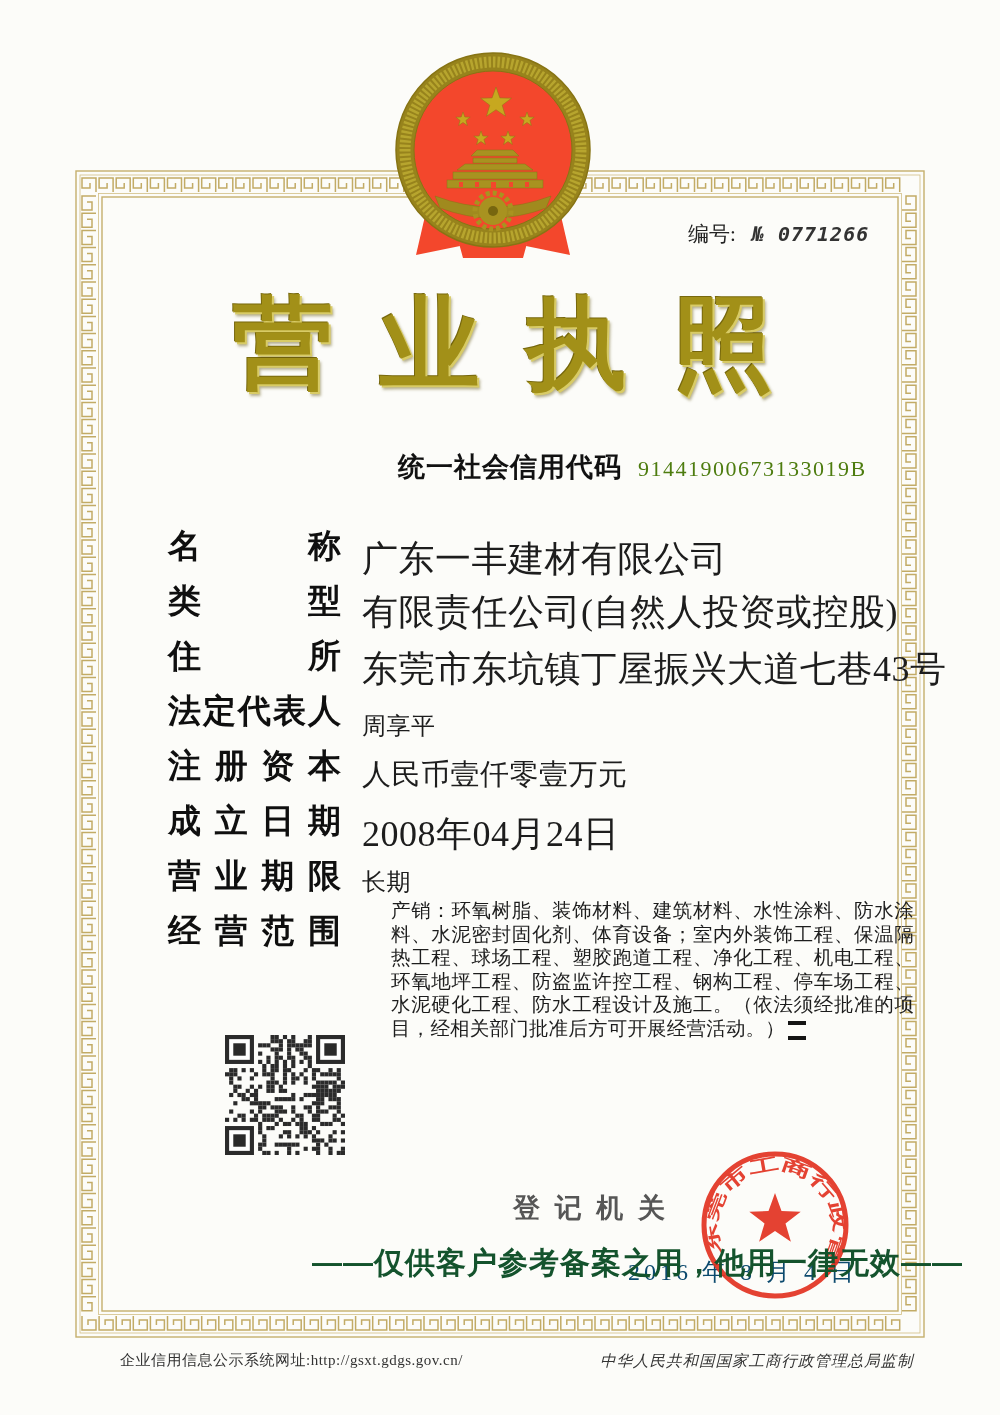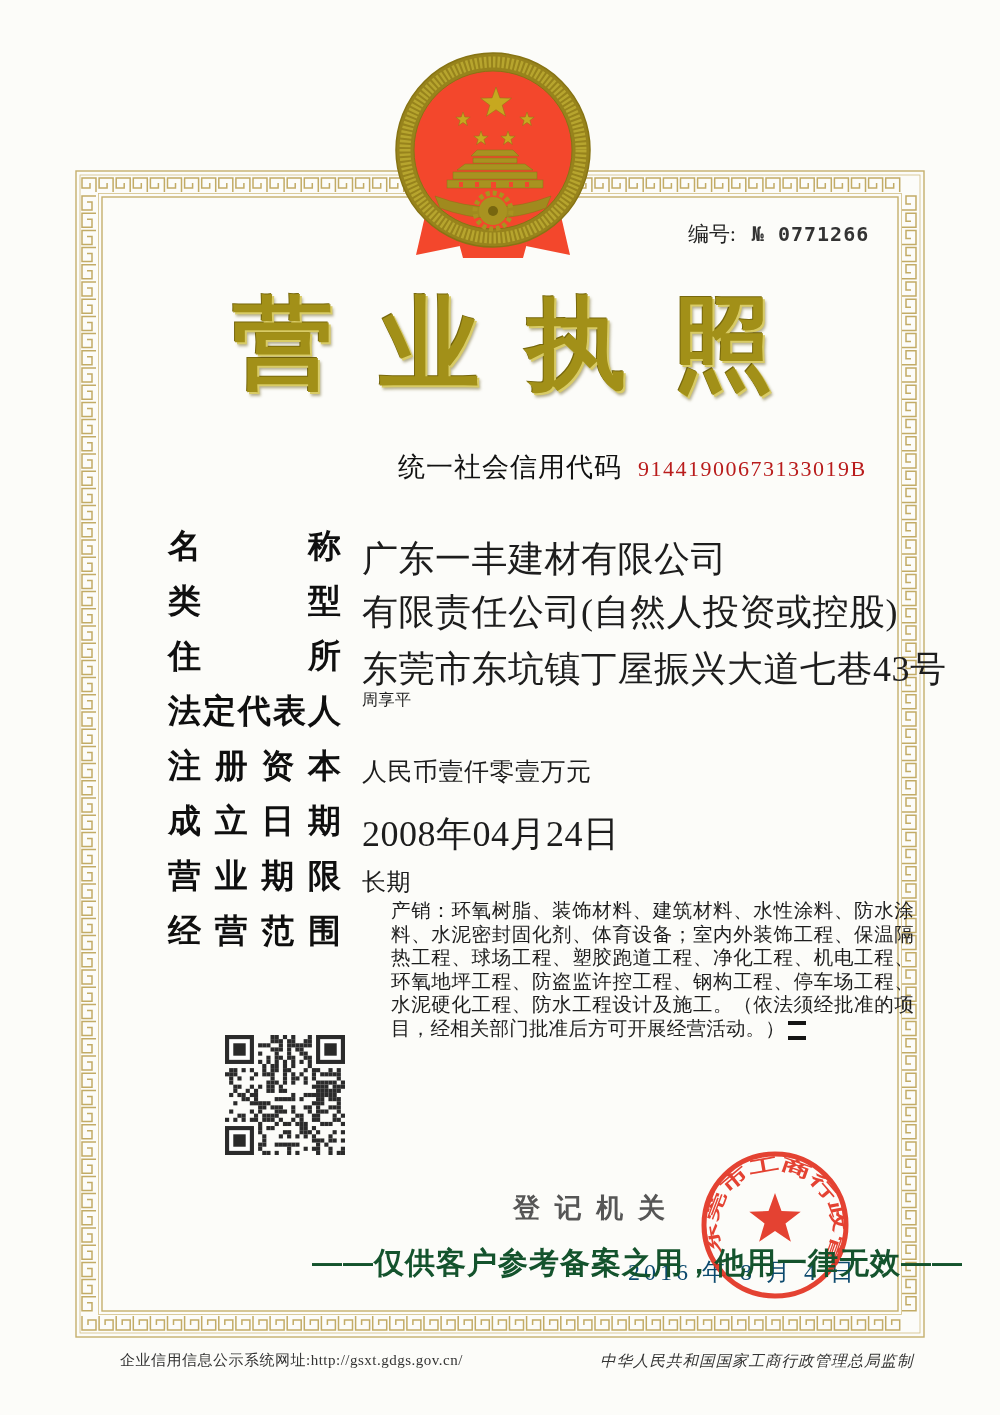--- a/index.html
+++ b/index.html
@@ -10,34 +10,34 @@
     color:#1c1c1c;
   }
   .abs{position:absolute;}
   
   #border-svg{position:absolute;left:0;top:0;z-index:1;}
   
   #emblem{position:absolute;left:393px;top:50px;z-index:2;}
   
   .serial{left:688px;top:220px;z-index:3;display:flex;gap:16px;align-items:baseline;}
   .serial .pre{font-size:21px;color:#222;}
-  .serial .num{font-family:"DejaVu Sans Mono",monospace;font-size:20px;color:#333;font-weight:bold;letter-spacing:1px;}
+  .serial .num{font-family:"DejaVu Sans Mono",monospace;font-size:20px;color:#333;font-weight:bold;letter-spacing:1px;font-style:italic;}
   
   .title{
     left:233px;top:288px;width:540px;z-index:3;
     font-size:100px;font-weight:800;line-height:1.1;
     font-family:"Liberation Sans","DejaVu Sans",sans-serif;
     color:#a29018;
     text-shadow:2px 2px 0 #d8cb66,3px 4px 3px rgba(90,78,8,.45),-1px -1px 0 #77680d;
   }
   .spread{display:flex;justify-content:space-between;}
   
   .credit{left:398px;top:449px;z-index:3;display:flex;align-items:baseline;gap:16px;}
-  .credit .lab{font-size:27px;font-weight:normal;color:#111;letter-spacing:1px;}
-  .credit .val{font-size:22px;color:#b91c1c;letter-spacing:1.5px;}
+  .credit .lab{font-size:27px;font-weight:bold;color:#111;letter-spacing:1px;}
+  .credit .val{font-size:22px;color:#4d7c0f;letter-spacing:1.5px;}
   
   .flabel{
     position:absolute;left:168px;width:173px;z-index:3;
     font-size:33px;font-weight:bold;color:#0f0f0f;line-height:1.1;
   }
   .fvalue{
     position:absolute;left:362px;z-index:3;
     font-size:36px;color:#1d1d1d;letter-spacing:.5px;white-space:nowrap;
   }
   .scope-text{
@@ -381,29 +381,29 @@
   </div>
 <div class="fvalue" style="top:645px">东莞市东坑镇丁屋振兴大道七巷43号</div>
 
 <div class="flabel spread" style="top:693px">
     <span>法</span>
     <span>定</span>
     <span>代</span>
     <span>表</span>
     <span>人</span>
   </div>
-<div class="fvalue" style="top:690px;font-size:16px">周享平</div>
+<div class="fvalue" style="top:710px;font-size:24px">周享平</div>
 
 <div class="flabel spread" style="top:748px">
     <span>注</span>
     <span>册</span>
     <span>资</span>
     <span>本</span>
   </div>
-<div class="fvalue" style="top:755px;font-size:25px">人民币壹仟零壹万元</div>
+<div class="fvalue" style="top:755px;font-size:29px">人民币壹仟零壹万元</div>
 
 <div class="flabel spread" style="top:803px">
     <span>成</span>
     <span>立</span>
     <span>日</span>
     <span>期</span>
   </div>
 <div class="fvalue" style="top:810px">2008年04月24日</div>
 
 <div class="flabel spread" style="top:858px">

